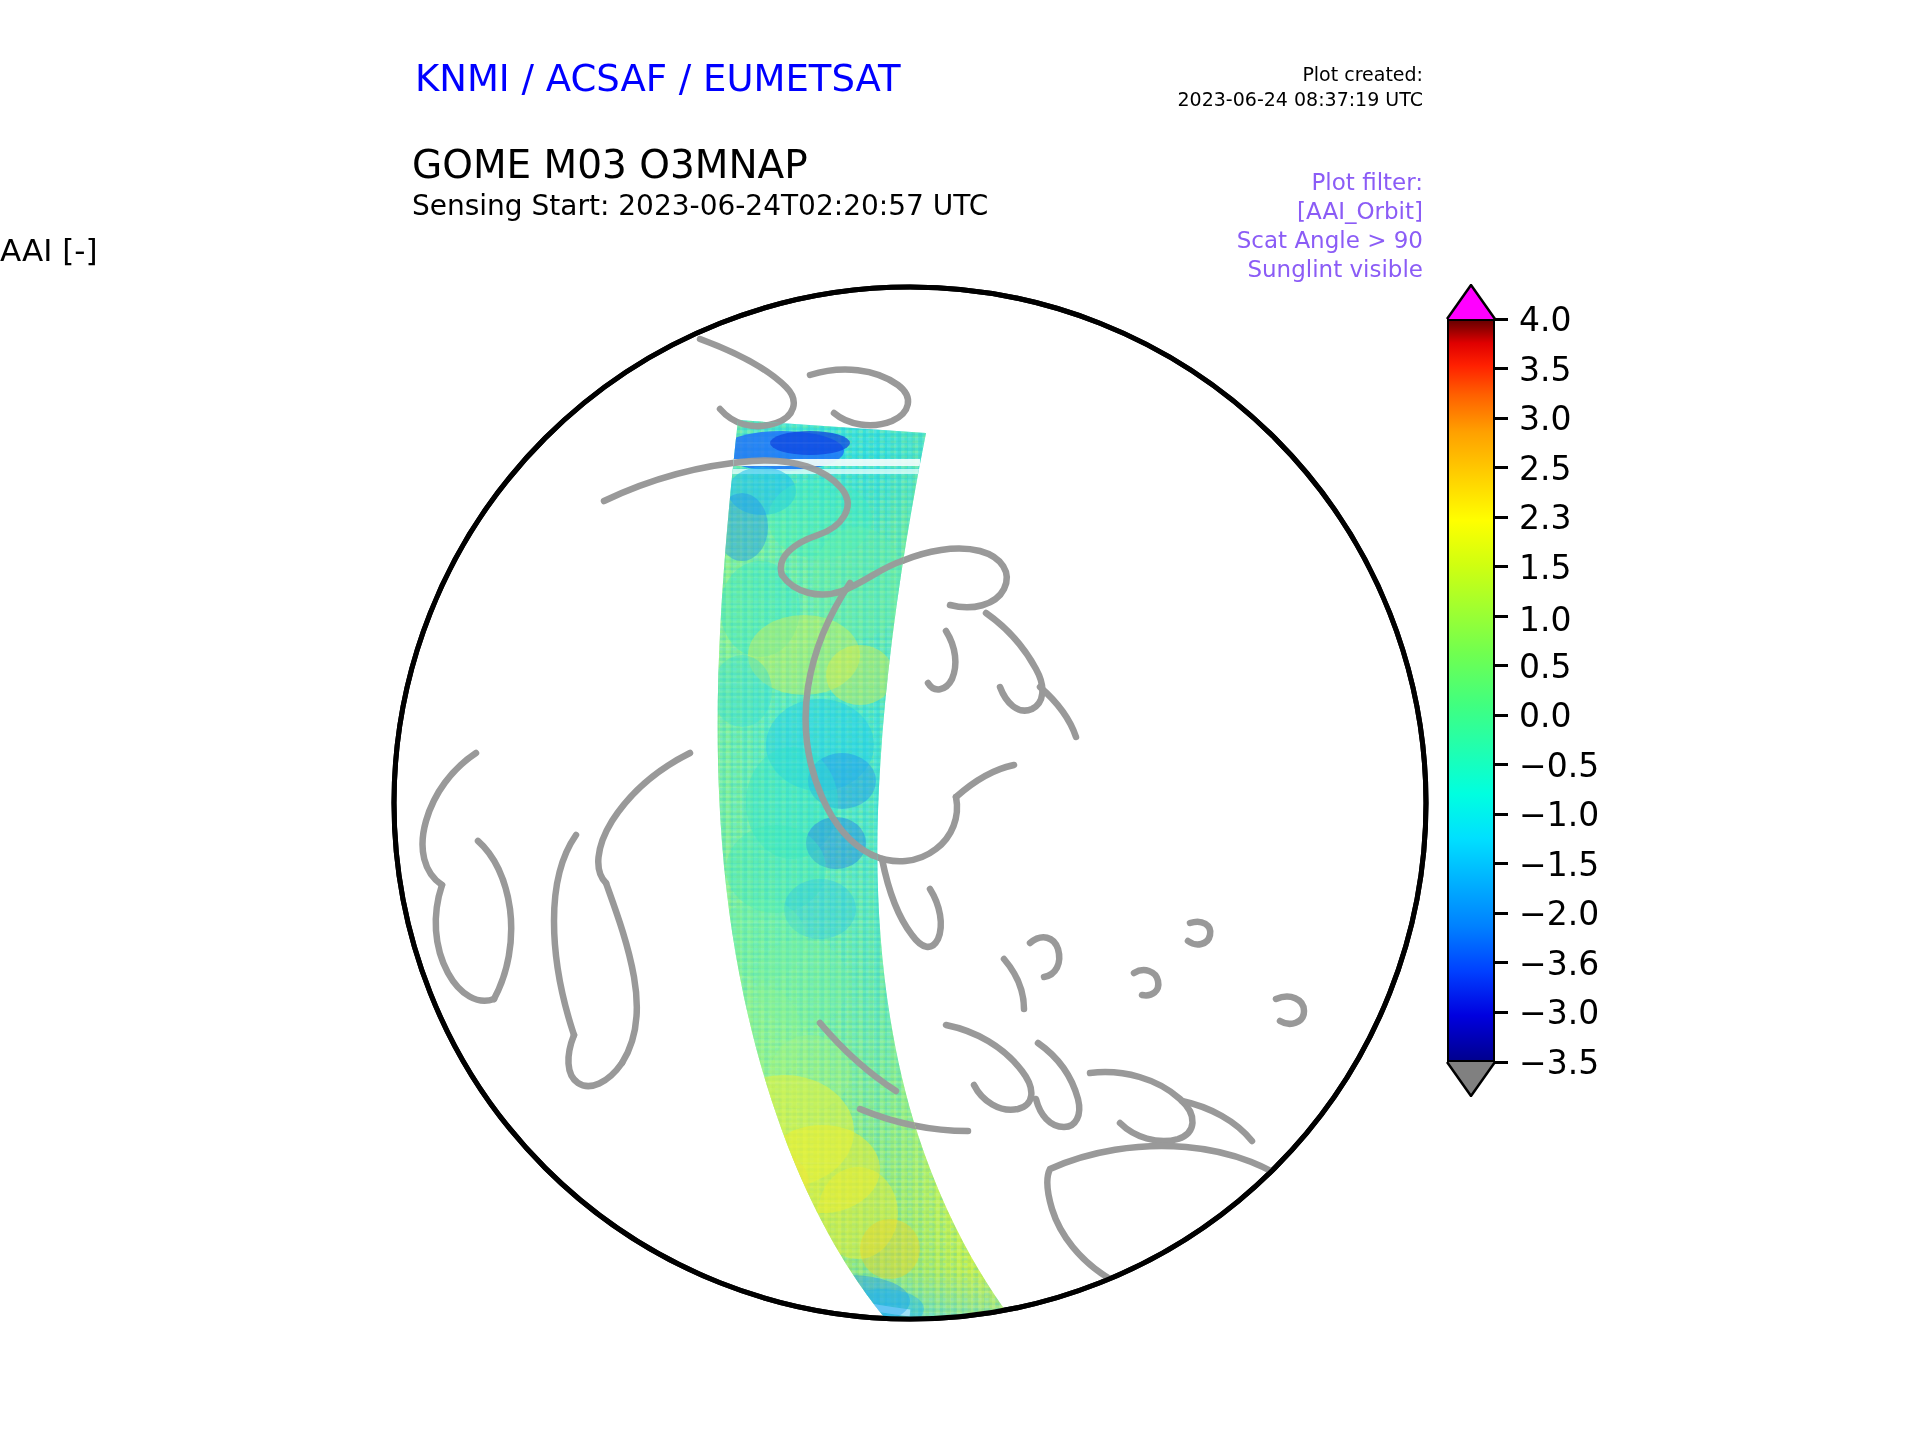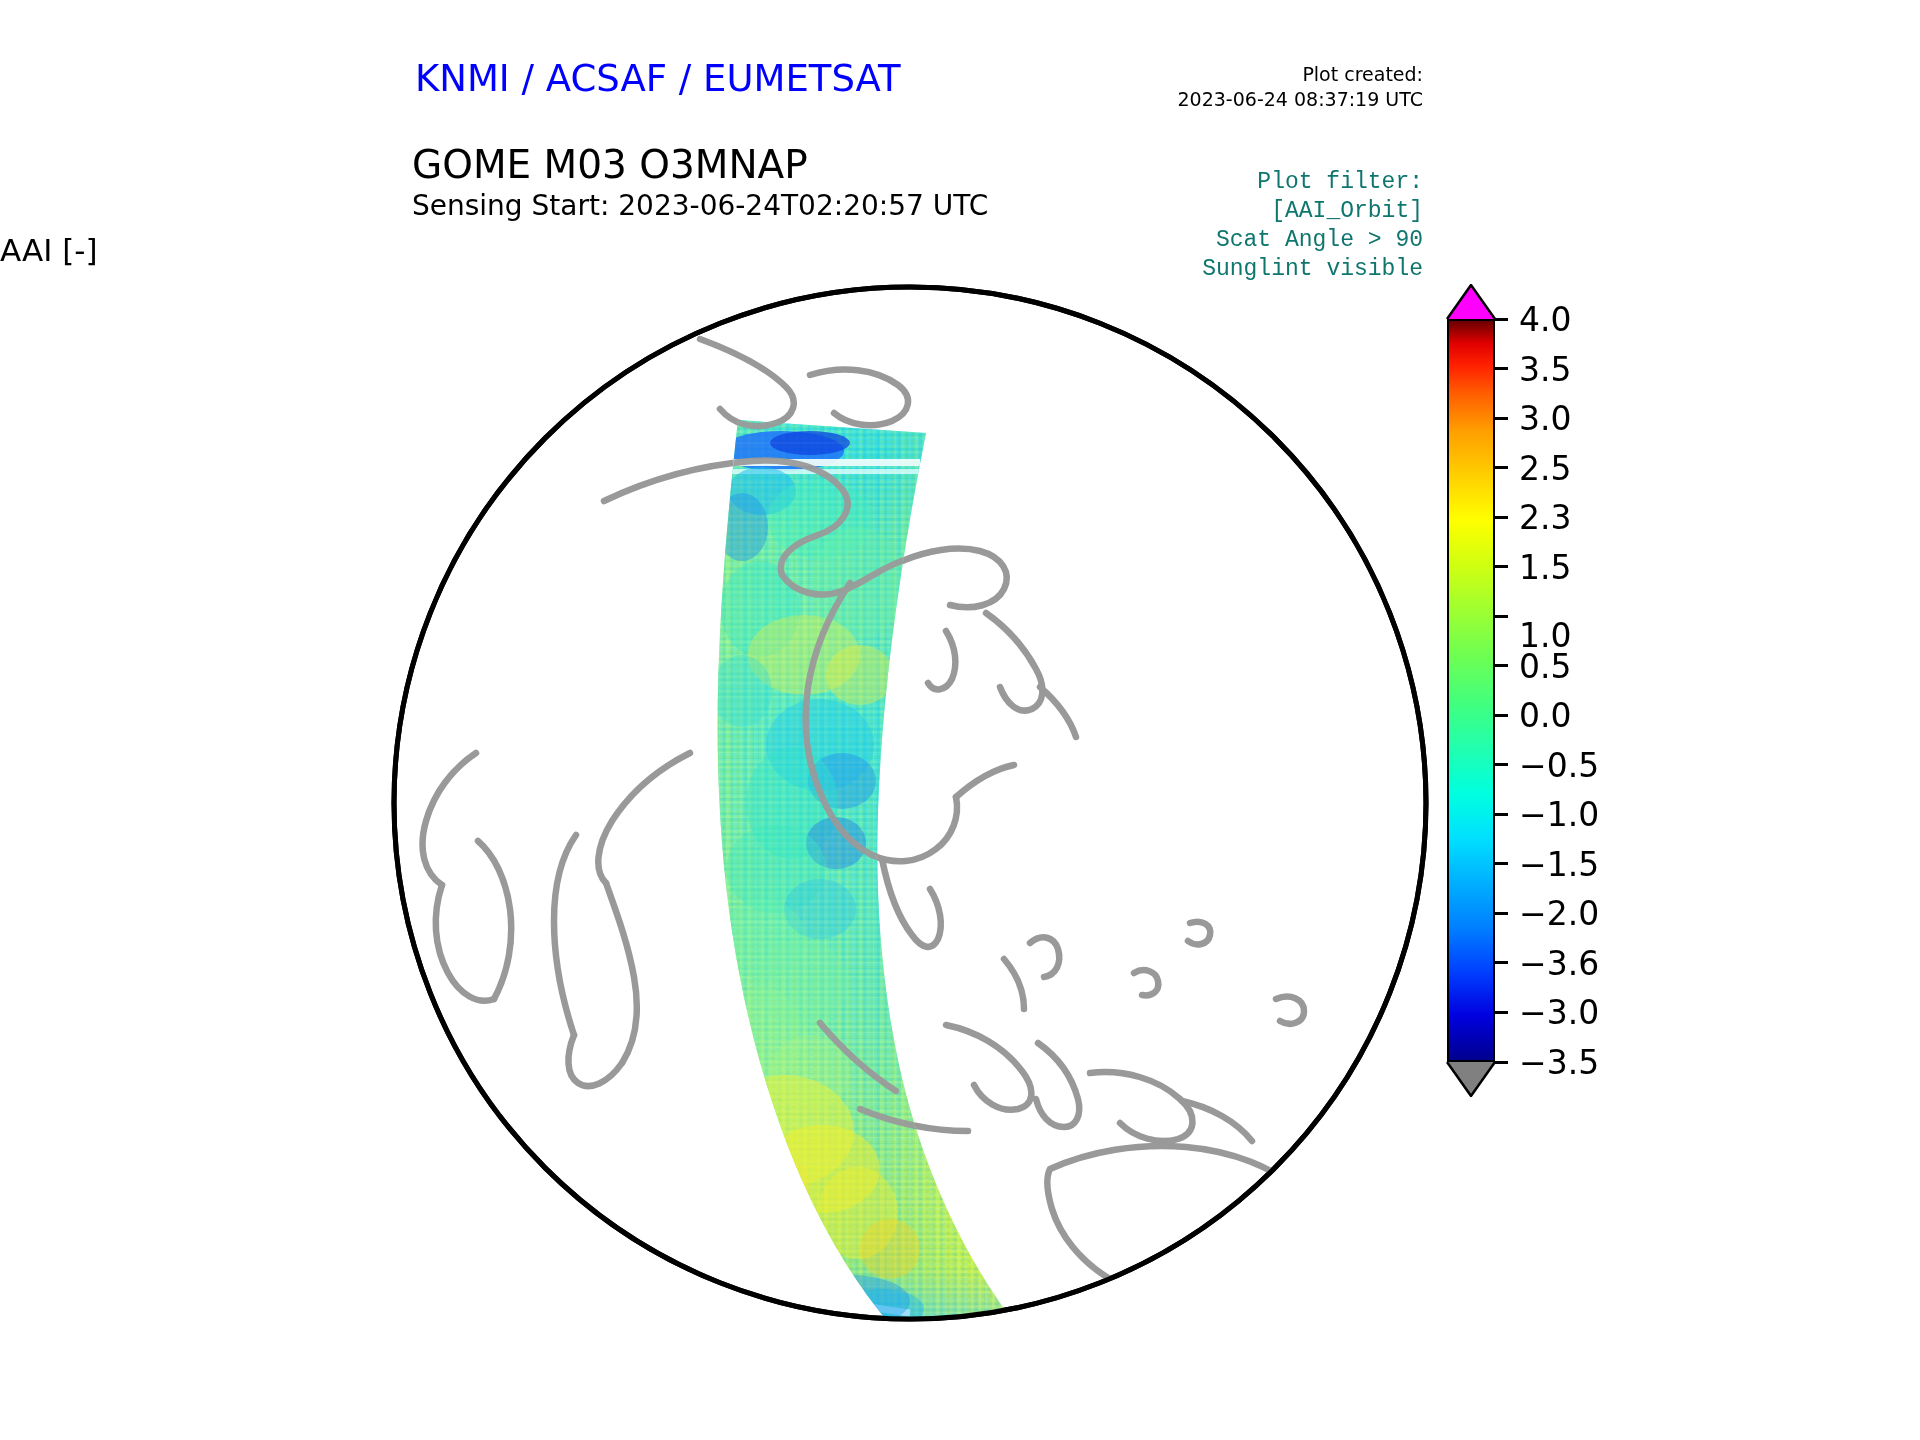--- a/index.html
+++ b/index.html
@@ -64,23 +64,22 @@
   }
 
   
   #filter-block {
     position: absolute;
     right: 497px;
     top: 168px;
     text-align: right;
     font-size: 23px;
     line-height: 29px;
-    color: #0f766e;
-    white-space: nowrap;
-    font-family: Liberation Mono, monospace;
+    color: #8b5cf6;
+    white-space: nowrap;
   }
 
   
   #map-area {
     position: absolute;
     left: 390px;
     top: 283px;
     width: 1040px;
     height: 1040px;
   }
@@ -447,21 +446,21 @@
       <div class="cb-label" style="top: 83.5333px;">3.5</div>
       <div class="cb-tick" style="top: 131.567px;"></div>
       <div class="cb-label" style="top: 133.067px;">3.0</div>
       <div class="cb-tick" style="top: 181.1px;"></div>
       <div class="cb-label" style="top: 182.6px;">2.5</div>
       <div class="cb-tick" style="top: 230.633px;"></div>
       <div class="cb-label" style="top: 232.133px;">2.3</div>
       <div class="cb-tick" style="top: 280.167px;"></div>
       <div class="cb-label" style="top: 281.667px;">1.5</div>
       <div class="cb-tick" style="top: 329.7px;"></div>
-      <div class="cb-label" style="top: 350px;">1.0</div>
+      <div class="cb-label" style="top: 334px;">1.0</div>
       <div class="cb-tick" style="top: 379.233px;"></div>
       <div class="cb-label" style="top: 380.733px;">0.5</div>
       <div class="cb-tick" style="top: 428.767px;"></div>
       <div class="cb-label" style="top: 430.267px;">0.0</div>
       <div class="cb-tick" style="top: 478.3px;"></div>
       <div class="cb-label" style="top: 479.8px;">−0.5</div>
       <div class="cb-tick" style="top: 527.833px;"></div>
       <div class="cb-label" style="top: 529.333px;">−1.0</div>
       <div class="cb-tick" style="top: 577.367px;"></div>
       <div class="cb-label" style="top: 578.867px;">−1.5</div>

